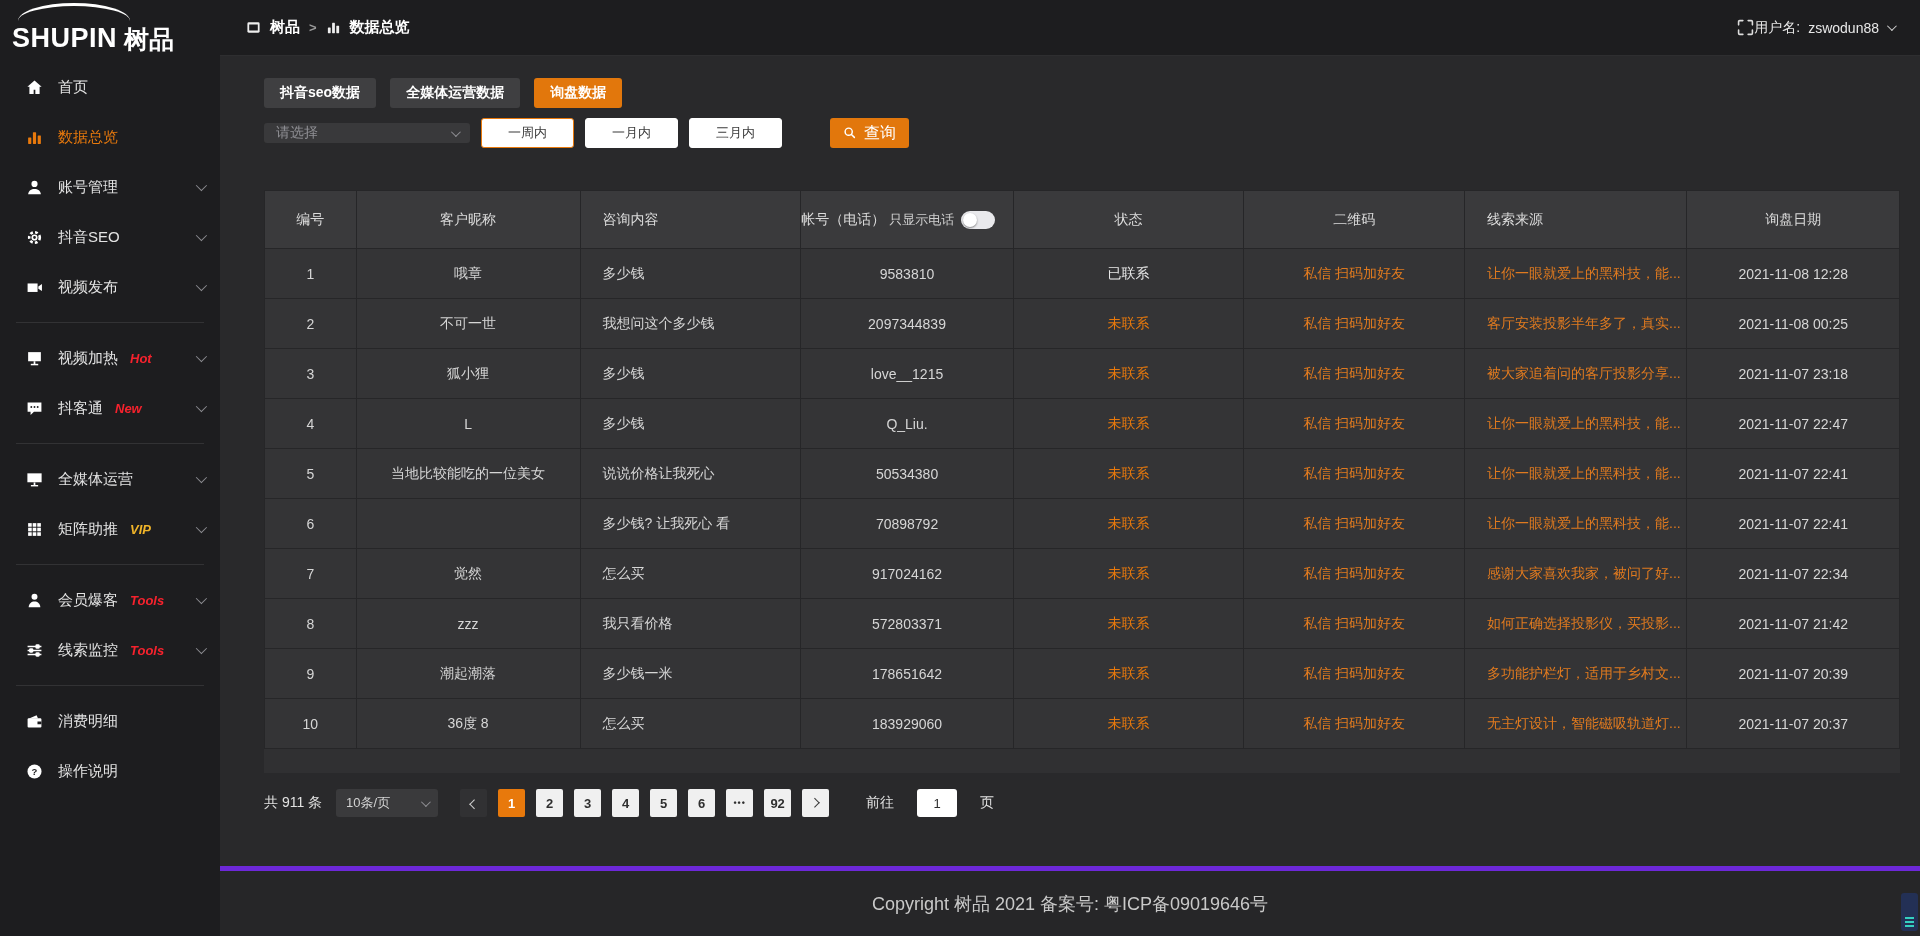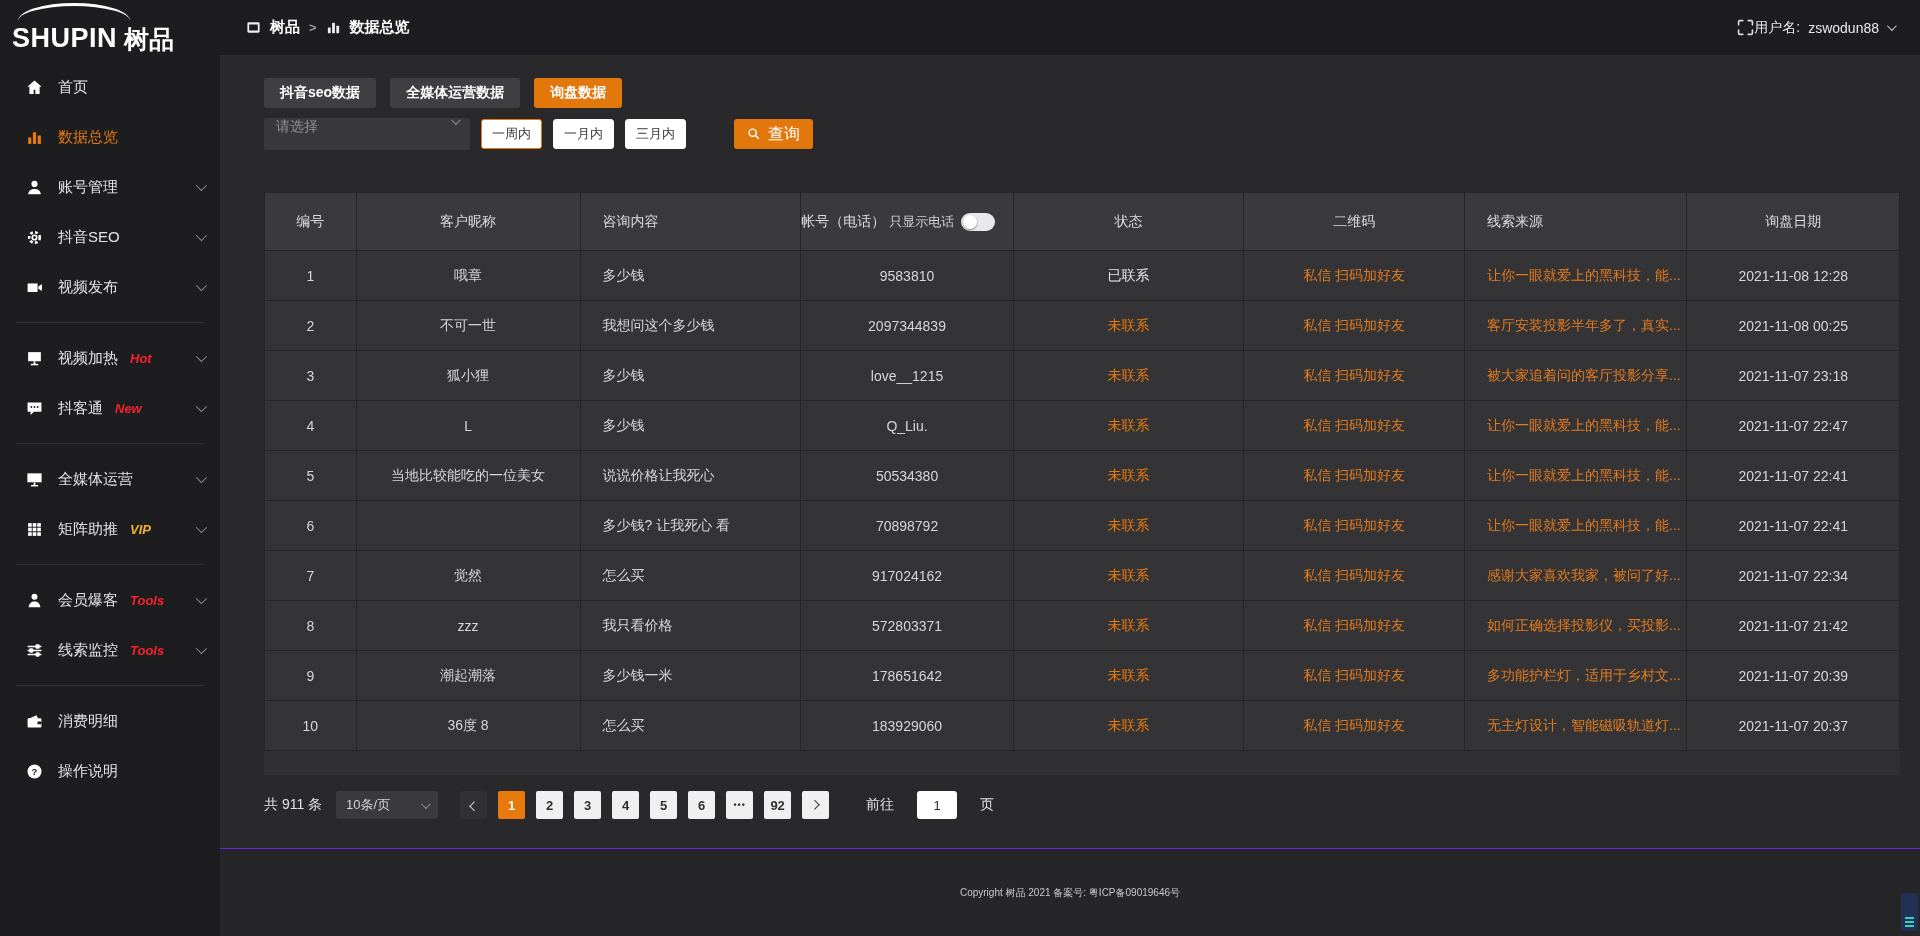--- a/index.html
+++ b/index.html
@@ -39,25 +39,25 @@
 
   .content { flex:1; padding:0 20px 0 44px; }
 
   
   .tabs { margin-top:22px; display:flex; gap:14px; }
   .tab { height:30px; padding:0 16px; background:#3f3f41; color:#fff; font-size:14px; font-weight:bold; border:none; border-radius:3px; cursor:pointer; display:inline-flex; align-items:center; }
   .tab.active { background:#e2770c; }
 
   
   .filters { margin-top:10px; display:flex; align-items:center; }
-  .select { width:206px; height:32px; background:#39393b; border-radius:3px; display:flex; align-items:flex-start; justify-content:space-between; padding:0 12px; cursor:pointer; }
+  .select { width:206px; height:20px; background:#39393b; border-radius:3px; display:flex; align-items:center; justify-content:space-between; padding:0 12px; cursor:pointer; }
   .select .ph { color:#8f8f94; font-size:14px; }
   .sel-chev { width:7px; height:7px; border-right:1.5px solid #8f8f94; border-bottom:1.5px solid #8f8f94; transform:rotate(45deg) translateY(-2px); }
   .ranges { display:flex; gap:11px; margin-left:11px; }
-  .range-btn { height:30px; padding:0 10px; min-width:53px; background:#fff; color:#3a3a3a; font-size:13px; border:1px solid #fff; border-radius:3px; cursor:pointer; }
+  .range-btn { height:30px; padding:0 26px; min-width:53px; background:#fff; color:#3a3a3a; font-size:13px; border:1px solid #fff; border-radius:3px; cursor:pointer; }
   .range-btn.selected { border:1px solid #e8790c; }
   .query-btn { margin-left:48px; height:30px; padding:0 13px; background:#e2770c; color:#fff; font-size:16px; border:none; border-radius:3px; cursor:pointer; display:inline-flex; align-items:center; gap:6px; }
   .query-btn svg { width:13px; height:13px; }
 
   
   .table-wrap { margin-top:42px; background:#303032; padding-bottom:24px; }
   table { width:100%; border-collapse:collapse; table-layout:fixed; }
   th { height:58px; background:#3a3a3c; color:#dcdcdc; font-size:14px; font-weight:normal; border:1px solid #262628; }
   td { height:50px; background:#343436; color:#d6d6d6; font-size:14px; text-align:center; border:1px solid #262628; overflow:hidden; white-space:nowrap; text-overflow:ellipsis; }
   td.l, th.l { text-align:left; padding-left:22px; }
@@ -78,21 +78,21 @@
   .pg-prev .arr { width:7px; height:7px; border-left:1.7px solid #cfcfcf; border-bottom:1.7px solid #cfcfcf; transform:rotate(45deg) translateX(1px); }
   .pg-next { background:#f0f0f0; }
   .pg-next .arr { width:7px; height:7px; border-right:1.7px solid #3a3a3a; border-top:1.7px solid #3a3a3a; transform:rotate(45deg) translateX(-1px); }
   .page { background:#f0f0f0; color:#2f2f2f; }
   .page.active { background:#e8790c; color:#fff; }
   .page.ellipsis { font-size:9px; letter-spacing:1px; font-weight:bold; }
   .pg-jump { margin-left:26px; display:flex; align-items:center; gap:23px; }
   .pg-input { width:40px; height:28px; border:none; border-radius:3px; background:#fff; color:#303030; font-size:13px; text-align:center; }
 
   
-  .footer { height:88px; background:#262628; border-top:1px solid #6d28d9; display:flex; align-items:center; justify-content:center; font-size:10px; color:#c9c9c9; flex-shrink:0; }
+  .footer { height:70px; background:#262628; border-top:5px solid #6d28d9; display:flex; align-items:center; justify-content:center; font-size:18px; color:#c9c9c9; flex-shrink:0; }
 
   
   .chat-widget { position:fixed; right:2px; bottom:5px; width:17px; height:38px; background:#233055; border-radius:3px; cursor:pointer; display:flex; flex-direction:column; justify-content:flex-end; align-items:center; gap:2px; padding-bottom:4px; }
   .chat-widget i { display:block; width:9px; height:2px; background:#35d0c0; }
 </style>
 </head>
 <body>
 
 <div class="app">
 

